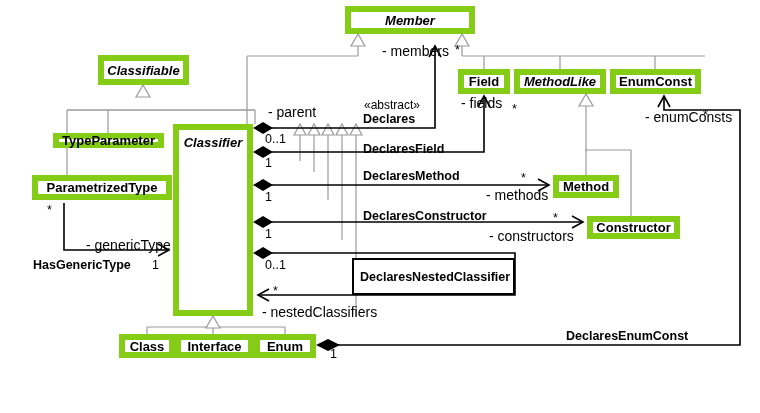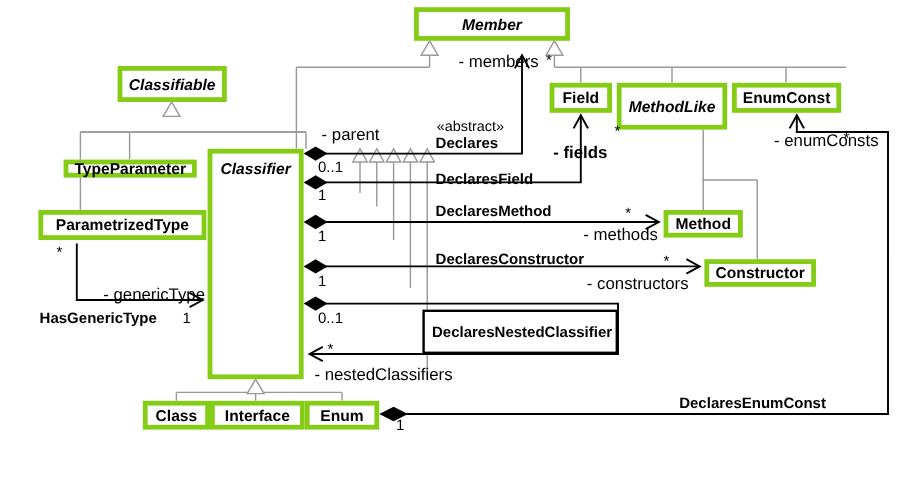--- a/index.html
+++ b/index.html
@@ -1,20 +1,20 @@
 <!DOCTYPE html>
 <html><head>
 <meta charset="utf-8">
 <style>
   html,body{margin:0;padding:0;background:#ffffff;}
   body{width:760px;height:413px;overflow:hidden;
        font-family:"Liberation Sans", sans-serif;}
   #diagram{position:relative;width:760px;height:413px;}
   svg#canvas{position:absolute;left:0;top:0;width:760px;height:413px;}
-  .uml-class{position:absolute;box-sizing:border-box;border:4px solid #84cc16;
+  .uml-class{position:absolute;box-sizing:border-box;border:6px solid #84cc16;
              background:#fff;display:flex;align-items:center;justify-content:center;
              font-weight:bold;font-size:13px;color:#000;white-space:nowrap;}
   .uml-class.abstract{font-style:italic;}
   .lbl{position:absolute;white-space:nowrap;color:#000;line-height:1;}
   .lbl.assoc{font-weight:bold;font-size:12.5px;}
   .lbl.role{font-weight:normal;font-size:14px;}
   .lbl.mult{font-weight:normal;font-size:12.5px;}
   .lbl.stereo{font-weight:normal;font-size:12px;}
   .note-box{position:absolute;box-sizing:border-box;border:2px solid #000;background:#fff;}
 </style>
@@ -123,21 +123,21 @@
   </svg>
 
   <div class="note-box" style="left:352px;top:258px;width:163px;height:37px;"></div>
 
   <div class="uml-class abstract" style="left:345px;top:6px;width:130px;height:28px;">Member</div>
 
   <div class="uml-class abstract" style="left:98px;top:55px;width:91px;height:30px;">Classifiable</div>
 
   <div class="uml-class" style="left:458px;top:69px;width:52px;height:25px;">Field</div>
 
-  <div class="uml-class abstract" style="left:514px;top:69px;width:92px;height:39px;">MethodLike</div>
+  <div class="uml-class abstract" style="left:514px;top:69px;width:92px;height:25px;">MethodLike</div>
 
   <div class="uml-class" style="left:610px;top:69px;width:91px;height:25px;">EnumConst</div>
 
   <div class="uml-class abstract" style="left:173px;top:124px;width:80px;height:192px;align-items:flex-start;padding-top:5px;">Classifier</div>
 
   <div class="uml-class" style="left:53px;top:133px;width:111px;height:15px;">TypeParameter</div>
 
   <div class="uml-class" style="left:32px;top:175px;width:140px;height:25px;">ParametrizedType</div>
 
   <div class="uml-class" style="left:553px;top:175px;width:66px;height:23px;">Method</div>
@@ -155,21 +155,21 @@
   <div class="lbl assoc" style="left:363px;top:170px;">DeclaresMethod</div>
   <div class="lbl assoc" style="left:363px;top:210px;">DeclaresConstructor</div>
   <div class="lbl assoc" style="left:360px;top:271px;">DeclaresNestedClassifier</div>
   <div class="lbl assoc" style="left:33px;top:259px;">HasGenericType</div>
   <div class="lbl assoc" style="left:566px;top:330px;text-align:right;">DeclaresEnumConst</div>
 
   <div class="lbl stereo" style="left:364px;top:99px;">«abstract»</div>
 
   <div class="lbl role" style="left:382px;top:44px;">- members</div>
   <div class="lbl role" style="left:268px;top:105px;">- parent</div>
-  <div class="lbl role" style="left:461px;top:120px;font-weight:bold;">- fields</div>
+  <div class="lbl role" style="left:461px;top:96px;">- fields</div>
   <div class="lbl role" style="left:645px;top:110px;">- enumConsts</div>
   <div class="lbl role" style="left:486px;top:188px;">- methods</div>
   <div class="lbl role" style="left:489px;top:229px;">- constructors</div>
   <div class="lbl role" style="left:86px;top:238px;">- genericType</div>
   <div class="lbl role" style="left:262px;top:305px;">- nestedClassifiers</div>
 
   <div class="lbl mult" style="left:455px;top:44px;">*</div>
   <div class="lbl mult" style="left:265px;top:133px;">0..1</div>
   <div class="lbl mult" style="left:512px;top:103px;">*</div>
   <div class="lbl mult" style="left:703px;top:109px;">*</div>

